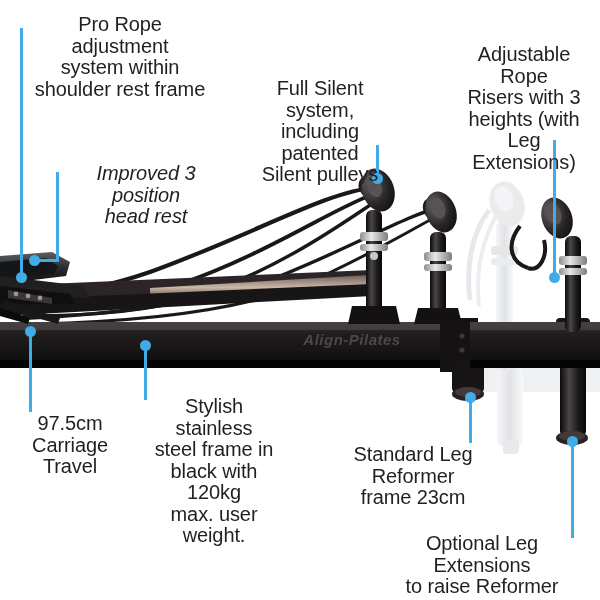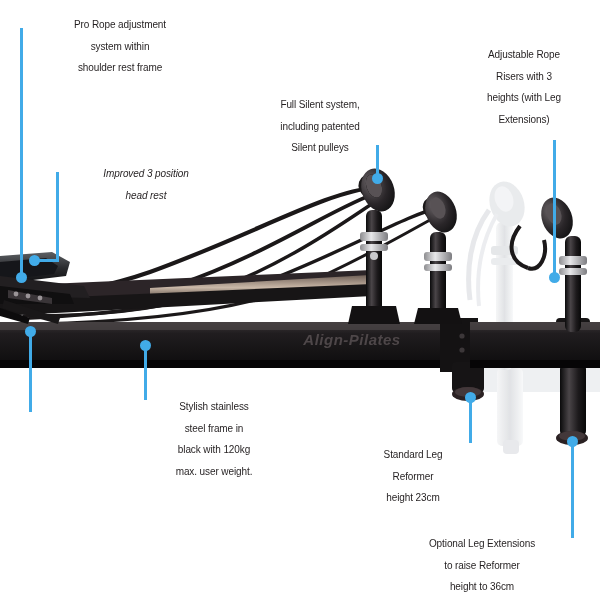--- a/index.html
+++ b/index.html
@@ -11,21 +11,21 @@
   }
   #stage{position:relative;width:600px;height:600px;background:#fff;}
 
   
   #product{position:absolute;left:0;top:0;width:600px;height:600px;}
 
   .callout-text{
     position:absolute;
     text-align:center;
     color:#231f20;
-    font-size:10px;
+    font-size:20px;
     line-height:21.5px;
     letter-spacing:-0.1px;
     white-space:pre-line;
   }
 
   .lead{position:absolute;background:#41abe8;}
   .lead.v{width:3px;}
   .lead.h{height:3px;}
   .dot{
     position:absolute;width:11px;height:11px;border-radius:50%;
@@ -224,36 +224,39 @@
   <div class="lead v" style="left:571px;top:442px;height:96px;"></div>
   <div class="dot" style="left:567px;top:436px;"></div>
 
   <div class="callout-text" style="left:30px;top:14px;width:180px;">Pro Rope adjustment
 system within
 shoulder rest frame</div>
 
   <div class="callout-text" style="left:66px;top:163px;width:160px;font-style:italic;">Improved 3 position
 head rest</div>
 
-  <div class="callout-text" style="left:240px;top:78px;width:160px;margin-top:16px;">Full Silent system,
+  <div class="callout-text" style="left:240px;top:78px;width:160px;">Full Silent system,
 including patented
 Silent pulleys</div>
 
   <div class="callout-text" style="left:462px;top:44px;width:124px;">Adjustable Rope
 Risers with 3
 heights (with Leg
 Extensions)</div>
 
+  <div class="callout-text" style="left:22px;top:413px;width:96px;">97.5cm
+Carriage
+Travel</div>
 
   <div class="callout-text" style="left:152px;top:396px;width:124px;">Stylish stainless
 steel frame in
 black with 120kg
 max. user weight.</div>
 
   <div class="callout-text" style="left:352px;top:444px;width:122px;">Standard Leg
 Reformer
-height 23cm</div>
+frame 23cm</div>
 
   <div class="callout-text" style="left:392px;top:533px;width:180px;">Optional Leg Extensions
 to raise Reformer
 height to 36cm</div>
 
 </div>
 
 </body></html>

